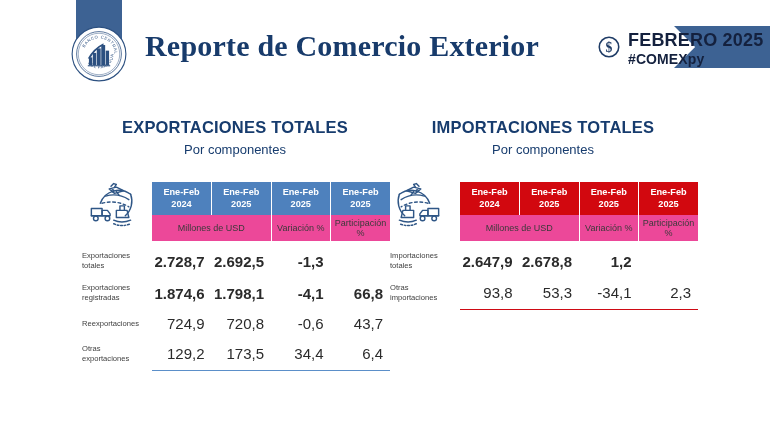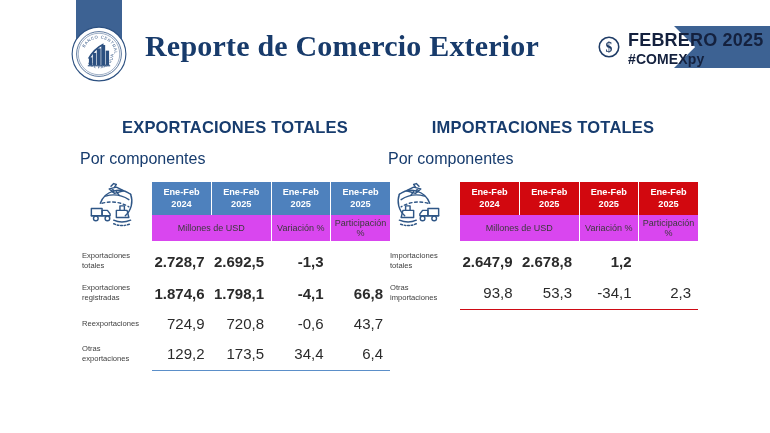--- a/index.html
+++ b/index.html
@@ -34,22 +34,22 @@
   
   .panel{position:absolute;top:118px;}
   #panel-exports{left:80px;width:310px;}
   #panel-imports{left:388px;width:310px;}
 
   .panel-title{
     text-align:center;font-size:16.5px;font-weight:700;color:#173C6E;
     letter-spacing:.2px;margin:0;
   }
   .panel-sub{
-    font-size:16px;font-weight:400;color:#173C6E;
-    margin:13px 0 0 0;
+    text-align:center;font-size:13px;font-weight:400;color:#173C6E;
+    margin:5px 0 0 0;
   }
 
   
   .tbl-wrap{position:absolute;top:182px;}
   #tbl-exports{left:80px;width:310px;}
   #tbl-imports{left:388px;width:310px;}
 
   .mode-icon{position:absolute;left:4px;top:-2px;width:54px;height:50px;}
 
   table.comex{
@@ -63,21 +63,21 @@
     color:#ffffff;font-size:9.2px;font-weight:700;text-align:center;
     line-height:1.25;padding:5px 0 5px 0;
     border-left:1.4px solid #ffffff;border-right:1.4px solid #ffffff;
   }
   .hdr-period.first{border-left:none;}
   .hdr-period.last{border-right:none;}
   .blue .hdr-period{background:#4E81BD;}
   .red  .hdr-period{background:#D2080F;}
 
   .hdr-unit{
-    background:#d946ef;color:#3A3A3A;font-size:9px;font-weight:400;
+    background:#ec4899;color:#3A3A3A;font-size:9px;font-weight:400;
     text-align:center;padding:3px 0;
     border-left:1.4px solid #ffffff;border-right:1.4px solid #ffffff;
   }
   .hdr-unit.first{border-left:none;}
   .hdr-unit.last{border-right:none;}
 
   td.rlabel{
     font-size:7.6px;color:#404040;line-height:1.32;
     padding:6px 4px 6px 2px;vertical-align:middle;text-align:left;
   }

